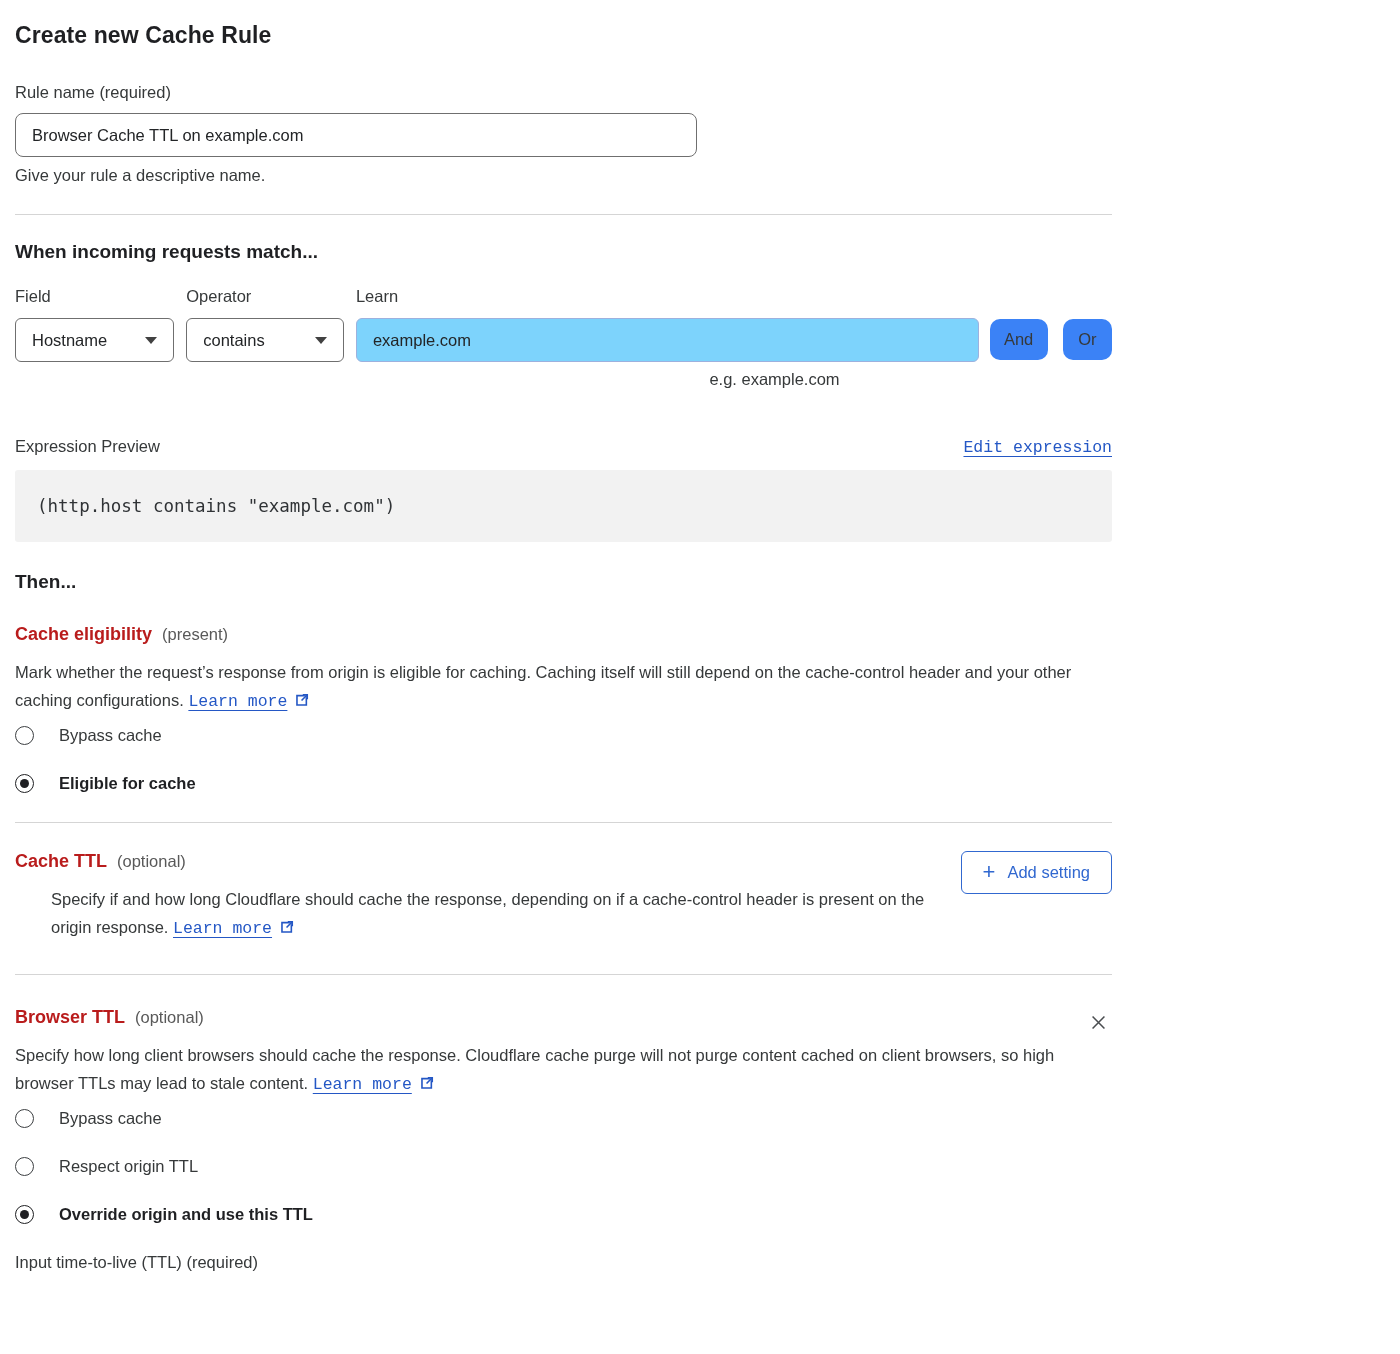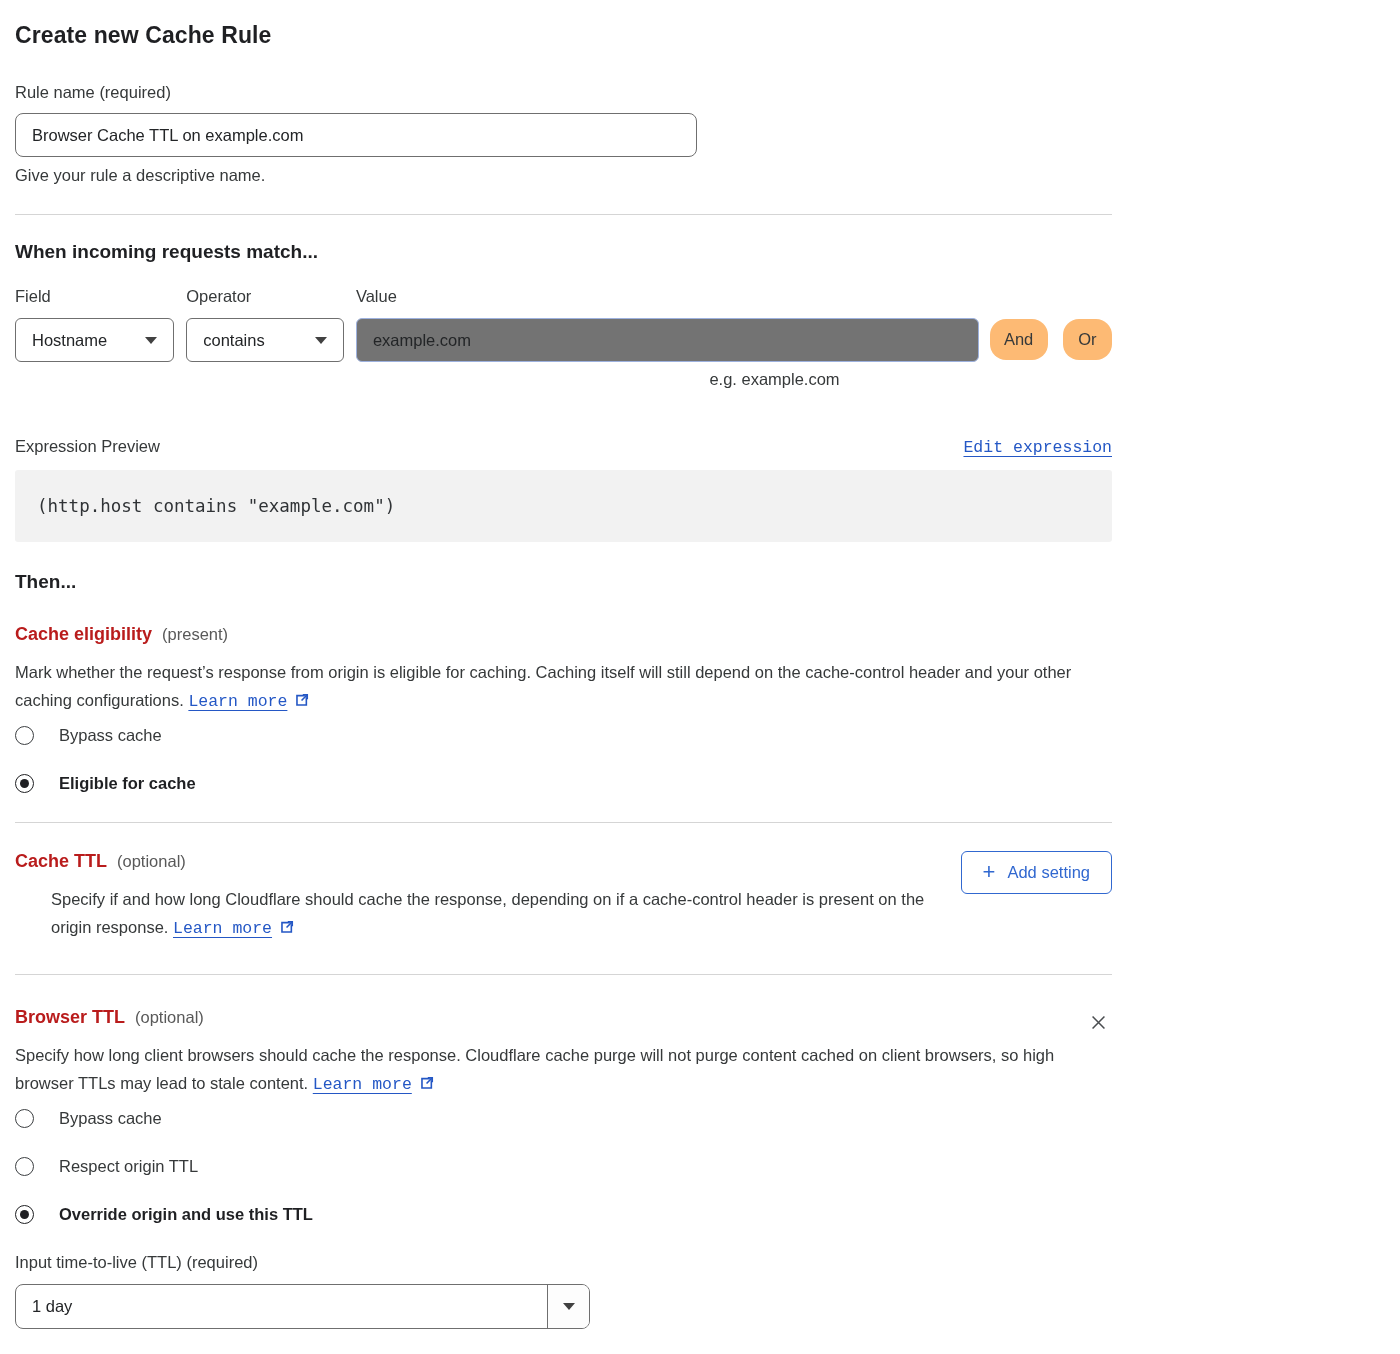--- a/index.html
+++ b/index.html
@@ -66,38 +66,38 @@
     align-items: center;
     justify-content: space-between;
     padding: 0 16px;
     font-size: 16.5px;
     cursor: pointer;
     background: #fff;
     border: 1px solid #6f6f6f;
     color: #232527;
   }
   .value-input {
-    background: #737373;
+    background: #7dd3fc;
     border: 1px solid #9db1de;
     cursor: text;
   }
   .caret {
     width: 0; height: 0;
     border-left: 6px solid transparent;
     border-right: 6px solid transparent;
     border-top: 7px solid #414141;
     margin-left: 10px;
     flex: none;
   }
   .logic-btn {
     height: 41px;
     margin-bottom: 2px;
     border: none;
-    border-radius: 16px;
-    background: #fdba74;
+    border-radius: 10px;
+    background: #3b82f6;
     color: #36393a;
     font-size: 16.5px;
     font-family: "Liberation Sans", sans-serif;
     cursor: pointer;
   }
   .and-btn { width: 73px; margin-left: 11px; }
   .or-btn  { width: 62px; margin-left: 15px; }
   .value-helper { margin-top: 8px; font-size: 16.5px; color: #36393a; text-align: center; }
 
   .expr-row {
@@ -263,21 +263,21 @@
       </div>
     </div>
     <div class="cond-col col-operator">
       <div class="field-label">Operator</div>
       <div class="select-box">
         <span>contains</span>
         <span class="caret"></span>
       </div>
     </div>
     <div class="cond-col col-value">
-      <div class="field-label">Value</div>
+      <div class="field-label">Learn</div>
       <input class="value-input" type="text" value="example.com" style="">
     </div>
     <button class="logic-btn and-btn">And</button>
     <button class="logic-btn or-btn">Or</button>
   </div>
   <div class="value-helper" style="margin-left: 422px;">e.g. example.com</div>
 
   <div class="expr-row">
     <div class="field-label">Expression Preview</div>
     <a class="link">Edit expression</a>
@@ -371,20 +371,14 @@
     </div>
     <div class="radio-row selected">
       <span class="radio-circle">
           <span class="radio-dot"></span>
         </span>
       <span class="radio-label">Override origin and use this TTL</span>
     </div>
   </div>
 
   <div class="field-label ttl-label">Input time-to-live (TTL) (required)</div>
-  <div class="ttl-select">
-    <span class="ttl-select-value">1 day</span>
-    <span class="ttl-select-caret">
-      <span class="caret" style="margin-left:0;"></span>
-    </span>
-  </div>
 
 </div>
 
 </body></html>

